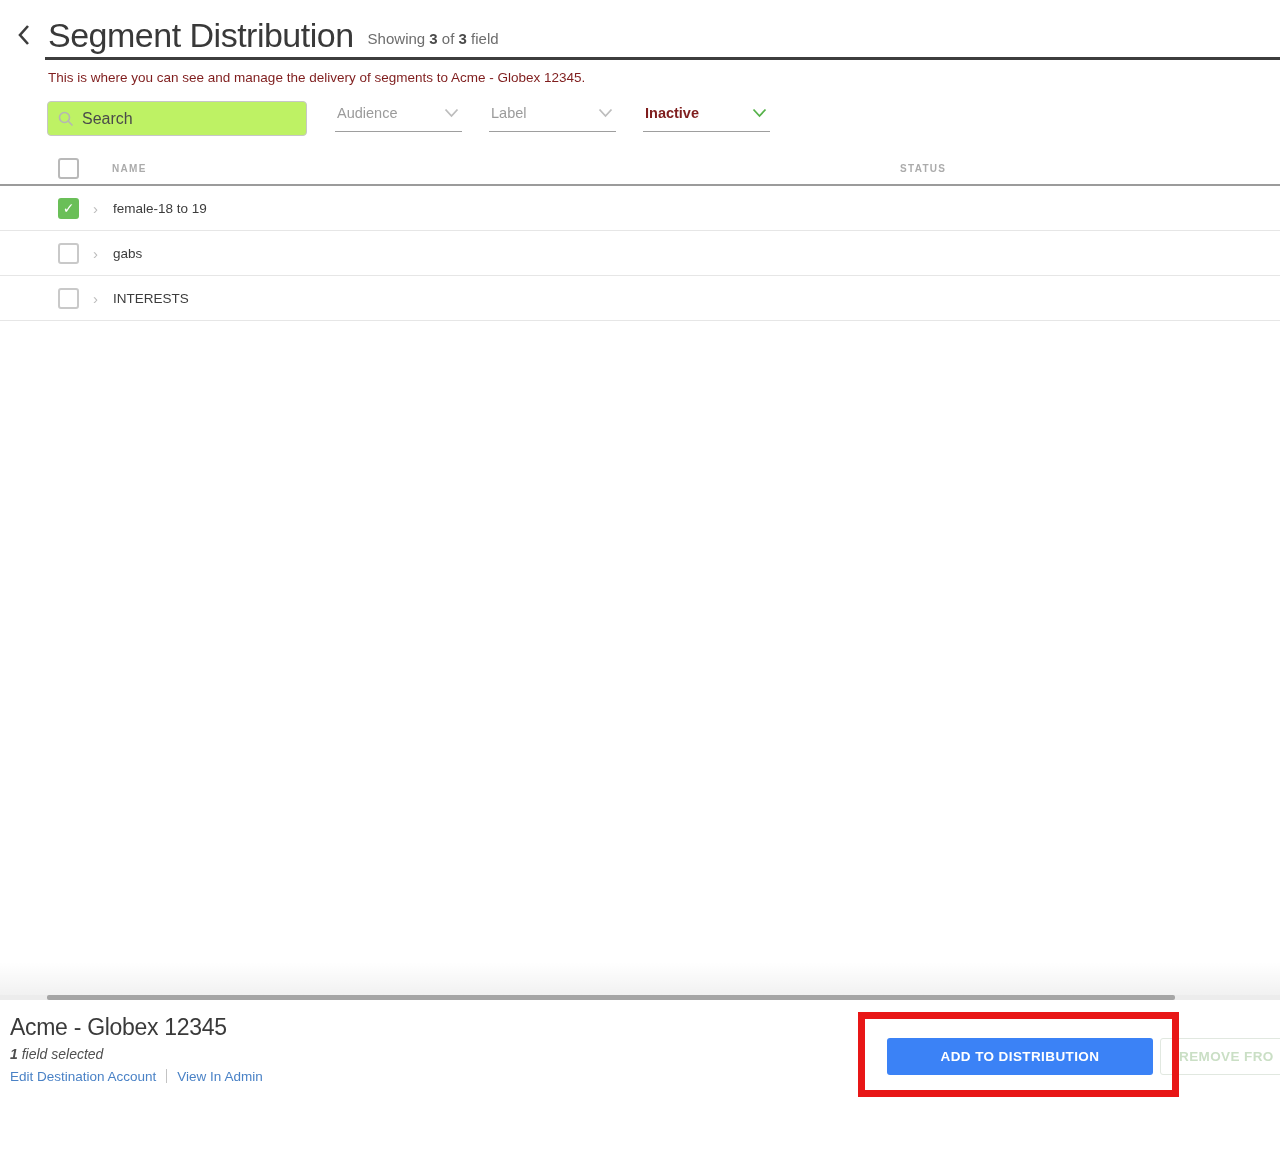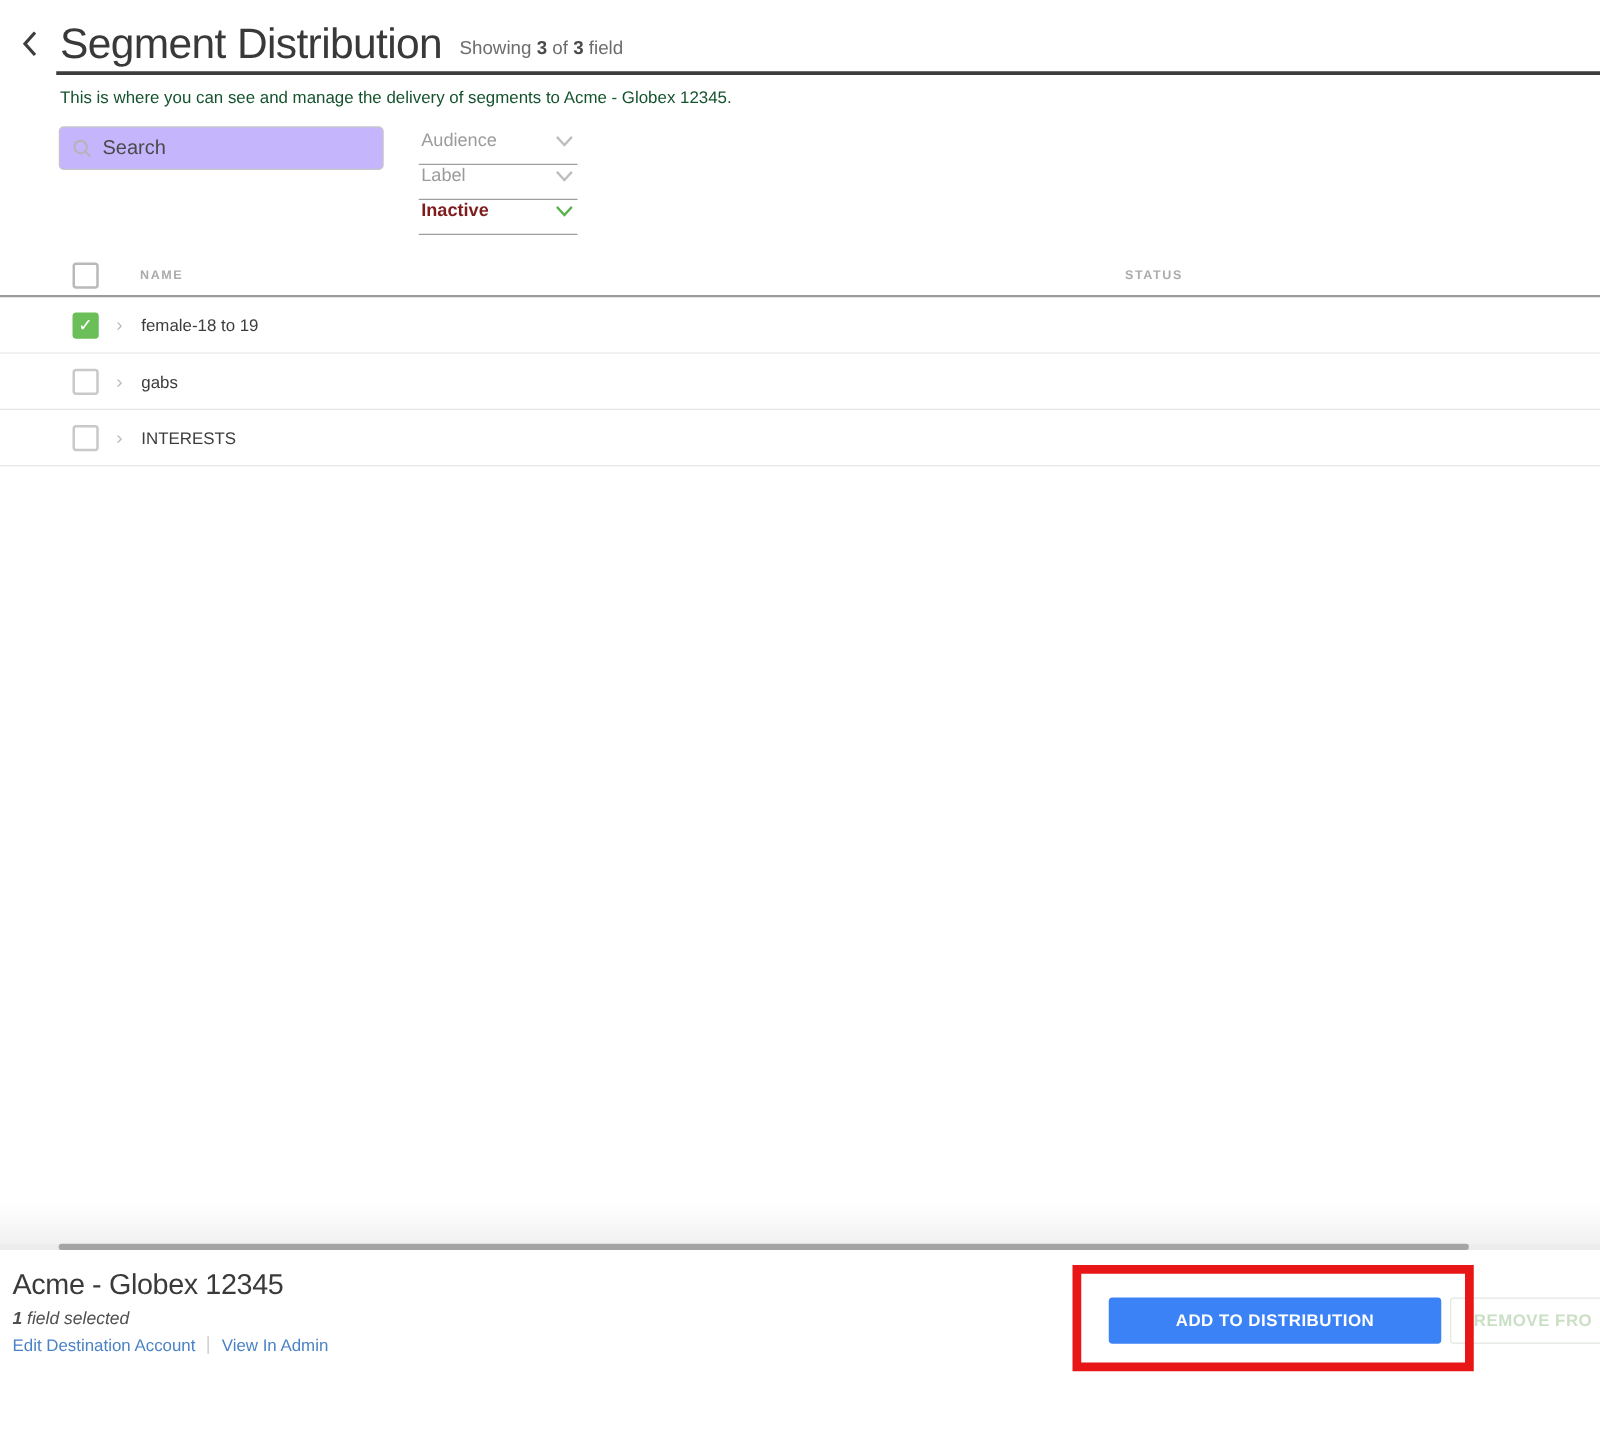--- a/index.html
+++ b/index.html
@@ -12,29 +12,29 @@
   }
   .page { position:relative; width:1280px; height:951px; background:#fff; }
 
   
   .title-row { display:flex; align-items:flex-end; padding:16px 0 0 13px; }
   .back-btn { width:22px; height:30px; display:flex; align-items:center; justify-content:center; cursor:pointer; margin-bottom:4px; }
   .page-title { margin-left:13px; font-size:34px; letter-spacing:-0.5px; color:#393939; line-height:38px; white-space:nowrap; }
   .showing { margin-left:14px; margin-bottom:7px; font-size:15px; color:#6d6d6d; white-space:nowrap; }
   .showing b { color:#4a4a4a; }
   .title-underline { margin-left:45px; margin-top:3px; border-top:3px solid #3d3d3d; height:0; }
-  .description { margin:10px 0 0 48px; font-size:13.5px; color:#14532d; }
+  .description { margin:10px 0 0 48px; font-size:13.5px; color:#7f1d1d; }
 
   
   .toolbar { display:flex; align-items:flex-start; margin:16px 0 0 47px; }
-  .search-box { width:260px; height:35px; border:1px solid #c7c7c7; border-radius:4px; display:flex; align-items:center; padding-left:10px; background:#c4b5fd; }
+  .search-box { width:260px; height:35px; border:1px solid #c7c7c7; border-radius:4px; display:flex; align-items:center; padding-left:10px; background:#bef264; }
   .search-box svg { flex:0 0 auto; }
   .search-input { border:none; outline:none; margin-left:8px; font-size:16px; color:#444; width:200px; font-family:inherit; background:transparent; }
   .search-input::placeholder { color:#4a4a4a; opacity:1; }
-  .filters { display:flex; margin-left:28px; margin-top:3px;flex-direction:column; }
+  .filters { display:flex; margin-left:28px; margin-top:3px; }
   .filter { width:127px; margin-right:27px; border-bottom:1px solid #9e9e9e; padding:1px 3px 10px 2px; display:flex; justify-content:space-between; align-items:center; font-size:14.5px; color:#9b9b9b; cursor:pointer; }
   .filter .chev-stroke { stroke:#bdbdbd; }
   .filter.active { color:#7f1d1d;font-weight:bold; }
   .filter.active .chev-stroke { stroke:#56b24a; }
 
   
   .table { margin-top:17px; }
   .thead { position:relative; height:33px; display:flex; align-items:center; padding-left:58px; border-bottom:2px solid #9b9b9b; }
   .col-label { font-size:10px; letter-spacing:1.3px; color:#ababab; font-weight:bold; }
   .col-name { margin-left:33px; }

